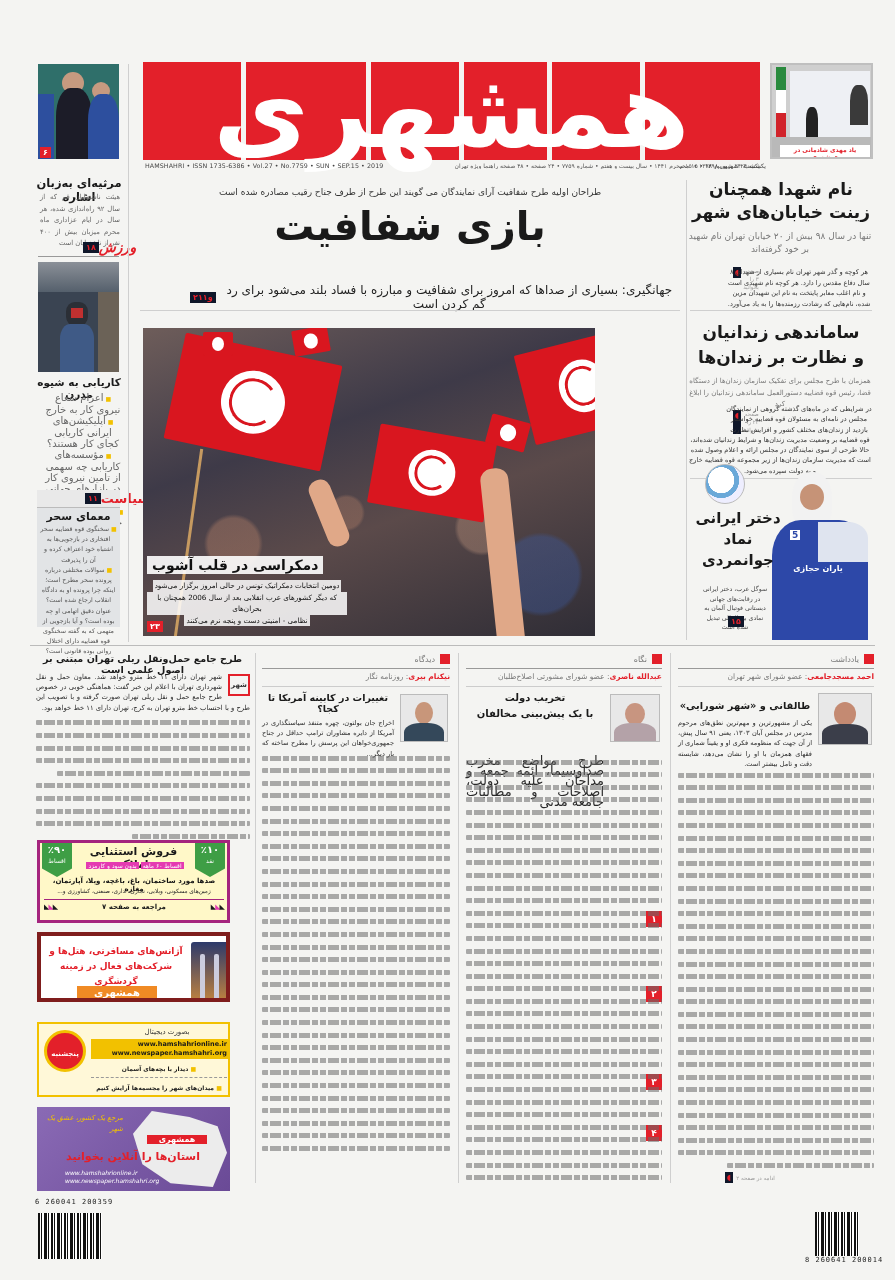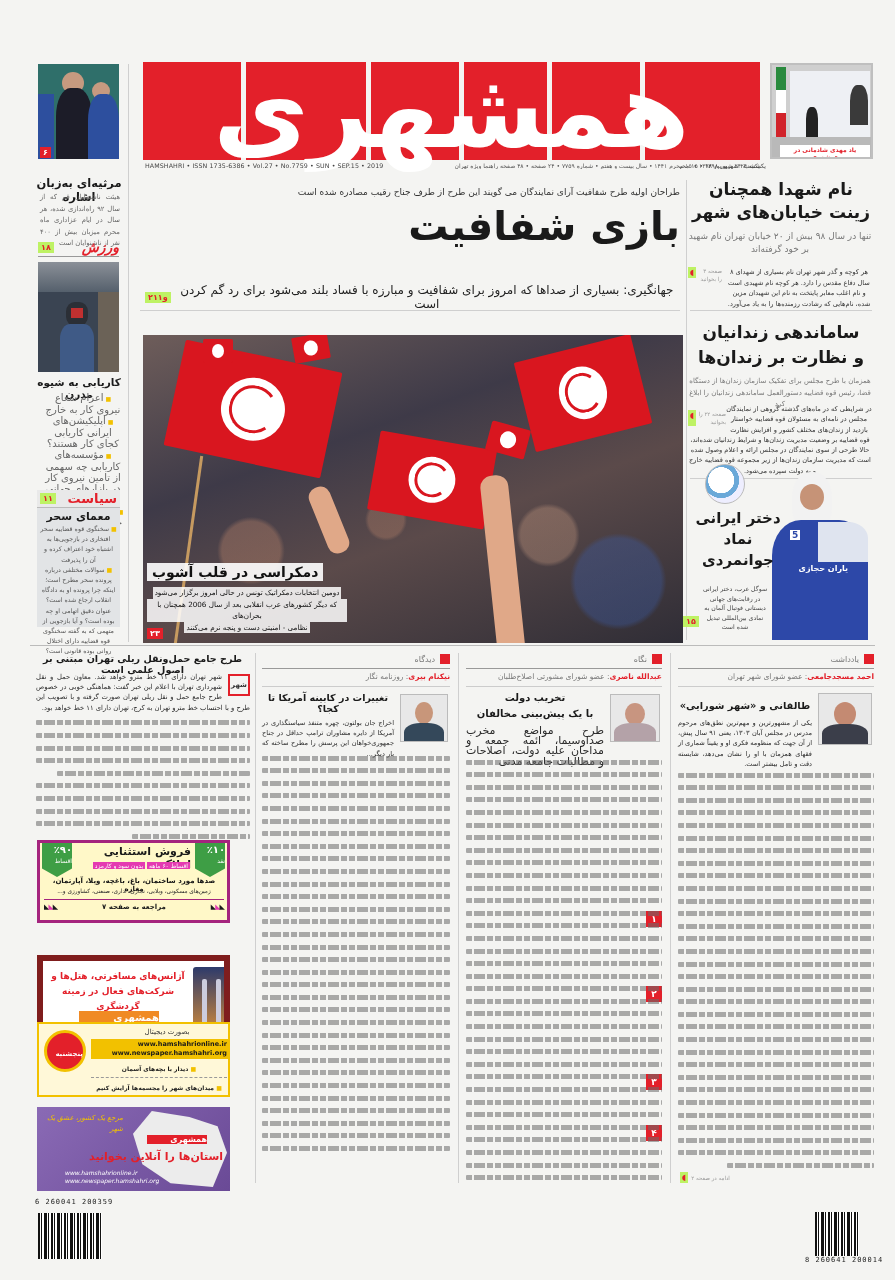--- a/index.html
+++ b/index.html
@@ -3,37 +3,37 @@
 <meta charset="utf-8">
 <style>
   * { box-sizing: border-box; margin: 0; padding: 0; }
   body {
     width: 895px; height: 1280px; background: #f4f4f2; overflow: hidden;
     font-family: "DejaVu Sans", sans-serif; color: #1a1a1a; position: relative;
   }
   .page { position: absolute; inset: 0; }
   .abs { position: absolute; }
   .rtl { direction: rtl; text-align: center; }
-  .center { text-align: right; }
+  .center { text-align: center; }
   .red { color: #e3202a; }
   .body-text {
     font-size: 7.5px; line-height: 12.6px; color: #2a2a2a; direction: rtl; text-align: justify;
   }
   .filler {
     height: 5px; margin: 7.6px 0; background: repeating-linear-gradient(90deg,#6a6a6a 0 6px,transparent 6px 8px,#6a6a6a 8px 19px,transparent 19px 21px,#6a6a6a 21px 27px,transparent 27px 29px);
     opacity: .55; border-radius: 1px;
   }
   .vline { position: absolute; width: 1px; background: #cfcfcf; }
   .hline { position: absolute; height: 1px; background: #cfcfcf; }
   .pg-badge {
     display: inline-block; background: #e3202a; color: #fff; font-size: 8px; font-weight: bold;
     padding: 0 3px; line-height: 11px;
   }
   .pg-pill {
-    display:inline-block; background:#bef264; color:#e3202a; font-size:8px; font-weight:bold; padding:0 3px; line-height:11px;
+    display:inline-block; background:#0f172a; color:#e3202a; font-size:8px; font-weight:bold; padding:0 3px; line-height:11px;margin-left:45px;
   }
   
   .logo-block {
     position: absolute; top: 62px; height: 98px; background: #e3202a; overflow: hidden;
   }
   .logo-glyph {
     position: absolute; inset: 0; color: #fff; font-weight: bold; font-size: 96px;
     display: flex; align-items: center; justify-content: center; line-height: 1; font-family: "DejaVu Sans", sans-serif;
   }
   .photo {
@@ -141,21 +141,21 @@
   <div class="abs rtl" style="left:680px;top:162px;width:86px;font-size:6px;color:#444;white-space:nowrap;overflow:hidden">یکشنبه ۲۴ شهریور ۱۳۹۸ • ۱۵ محرم ۱۴۴۱</div>
 
   <div class="abs center" style="left:140px;top:187px;width:540px;font-size:9px;color:#333;direction:rtl">طراحان اولیه طرح شفافیت آرای نمایندگان می گویند این طرح از طرف جناح رقیب مصادره شده است</div>
   <div class="abs center" style="left:140px;top:196px;width:540px;font-size:40px;font-weight:bold;line-height:60px;direction:rtl;letter-spacing:-1px">بازی شفافیت</div>
   <div class="abs" style="left:145px;top:283px;width:530px;display:flex;flex-direction:row;align-items:center;gap:8px">
     <span class="pg-pill">۲و۱۱</span>
     <span class="rtl" style="font-size:12px;color:#222;flex:1">جهانگیری: بسیاری از صداها که امروز برای شفافیت و مبارزه با فساد بلند می‌شود برای رد گم کردن است</span>
   </div>
   <div class="hline" style="left:140px;top:310px;width:540px"></div>
 
-  <div class="photo" style="left:143px;top:335px;width:540px;height:308px;background:linear-gradient(160deg,#6e5d5a 0%,#3e3a48 35%,#5b4a4a 60%,#2f2d36 100%)">
+  <div class="photo" style="left:143px;top:328px;width:452px;height:308px;background:linear-gradient(160deg,#6e5d5a 0%,#3e3a48 35%,#5b4a4a 60%,#2f2d36 100%)">
     <div class="abs" style="inset:0;background:radial-gradient(circle at 20% 70%,rgba(200,140,110,.35) 0 6%,transparent 7%),radial-gradient(circle at 45% 60%,rgba(200,140,110,.3) 0 5%,transparent 6%),radial-gradient(circle at 75% 65%,rgba(220,170,140,.3) 0 6%,transparent 7%),radial-gradient(circle at 88% 80%,rgba(60,90,160,.4) 0 8%,transparent 9%)"></div>
     <div class="flag" style="left:30px;top:20px;width:160px;height:108px;transform:rotate(12deg)">
         <span class="crescent"></span>
       </div>
     <div class="flag" style="left:380px;top:12px;width:120px;height:92px;transform:rotate(-14deg)">
         <span class="crescent"></span>
       </div>
     <div class="flag" style="left:230px;top:105px;width:118px;height:80px;transform:rotate(10deg)">
         <span class="crescent"></span>
       </div>
@@ -255,21 +255,21 @@
     <div class="abs rtl" style="left:4px;top:34px;width:180px;font-size:7px;font-weight:bold;color:#111">صدها مورد ساختمان، باغ، باغچه، ویلا، آپارتمان، مغازه</div>
     <div class="abs rtl" style="left:4px;top:45px;width:180px;font-size:5.8px;color:#222">زمین‌های مسکونی، ویلایی، تجاری، اداری، صنعتی، کشاورزی و...</div>
     <div class="abs" style="left:4px;top:56px;width:180px;height:1px;background:#a4247e"></div>
     <div class="abs" style="left:4px;top:60px;width:180px;display:flex;justify-content:space-between;align-items:center;font-size:7px;font-weight:bold;direction:rtl">
       <span style="letter-spacing:-1px">◣<span style="color:#e43ab1">◣</span>◣</span>
       <span>مراجعه به صفحه ۷</span>
       <span style="letter-spacing:-1px">◣<span style="color:#e43ab1">◣</span>◣</span>
     </div>
   </div>
 
-  <div class="ad" style="left:37px;top:955px;width:193px;height:78px;background:#fff;border:6px solid #7f1d1d">
+  <div class="ad" style="left:37px;top:932px;width:193px;height:70px;background:#fff;border:4px solid #7f1d1d">
     <div class="abs" style="left:150px;top:6px;width:38px;height:66px;background:linear-gradient(#2d3a6b,#d08a3a);border-radius:3px">
       <div class="abs" style="left:9px;top:12px;width:5px;height:54px;background:#ccd;border-radius:2px 2px 0 0"></div>
       <div class="abs" style="left:23px;top:12px;width:5px;height:54px;background:#ccd;border-radius:2px 2px 0 0"></div>
     </div>
     <div class="abs rtl" style="left:4px;top:8px;width:142px;font-size:9px;font-weight:bold;color:#e3202a;line-height:15px">
       <div>آژانس‌های مسافرتی، هتل‌ها و</div>
       <div>شرکت‌های فعال در زمینه گردشگری</div>
     </div>
     <div class="abs center" style="left:36px;top:50px;width:80px;background:#f08a24;color:#fff;font-size:10px;font-weight:bold;padding:1px 0">همشهری</div>
   </div>
@@ -362,21 +362,21 @@
     <div class="byline" style="margin-top:3px;padding-bottom:5px;border-bottom:1px solid #ccc"><b>عبدالله ناصری</b>: <span>عضو شورای مشورتی اصلاح‌طلبان</span></div>
   </div>
   <div class="portrait" style="left:610px;top:694px;width:50px;height:48px">
     <div class="head" style="top:8px;width:20px;height:22px;background:#c89580"></div>
     <div class="body" style="top:28px;width:42px;height:24px;background:#b4a2a8"></div>
   </div>
   <div class="abs rtl" style="left:466px;top:690px;width:138px;font-size:10px;font-weight:bold;line-height:16px">
     <div>تخریب دولت</div>
     <div>با یک پیش‌بینی مخالفان</div>
   </div>
-  <div class="abs body-text" style="left:466px;top:726px;width:138px;font-size:11px;line-height:10.2px">طرح مواضع مخرب صداوسیما، ائمه جمعه و مداحان علیه دولت، اصلاحات و مطالبات جامعه مدنی</div>
+  <div class="abs body-text" style="left:466px;top:756px;width:138px;font-size:13px;line-height:10.2px">طرح مواضع مخرب صداوسیما، ائمه جمعه و مداحان علیه دولت، اصلاحات و مطالبات جامعه مدنی</div>
   <div class="abs" style="left:466px;top:752px;width:196px">
     <div class="filler"></div>
       <div class="filler"></div>
       <div class="filler"></div>
       <div class="filler"></div>
       <div class="filler"></div>
       <div class="filler"></div>
       <div class="filler"></div>
       <div class="filler"></div>
       <div class="filler"></div>

